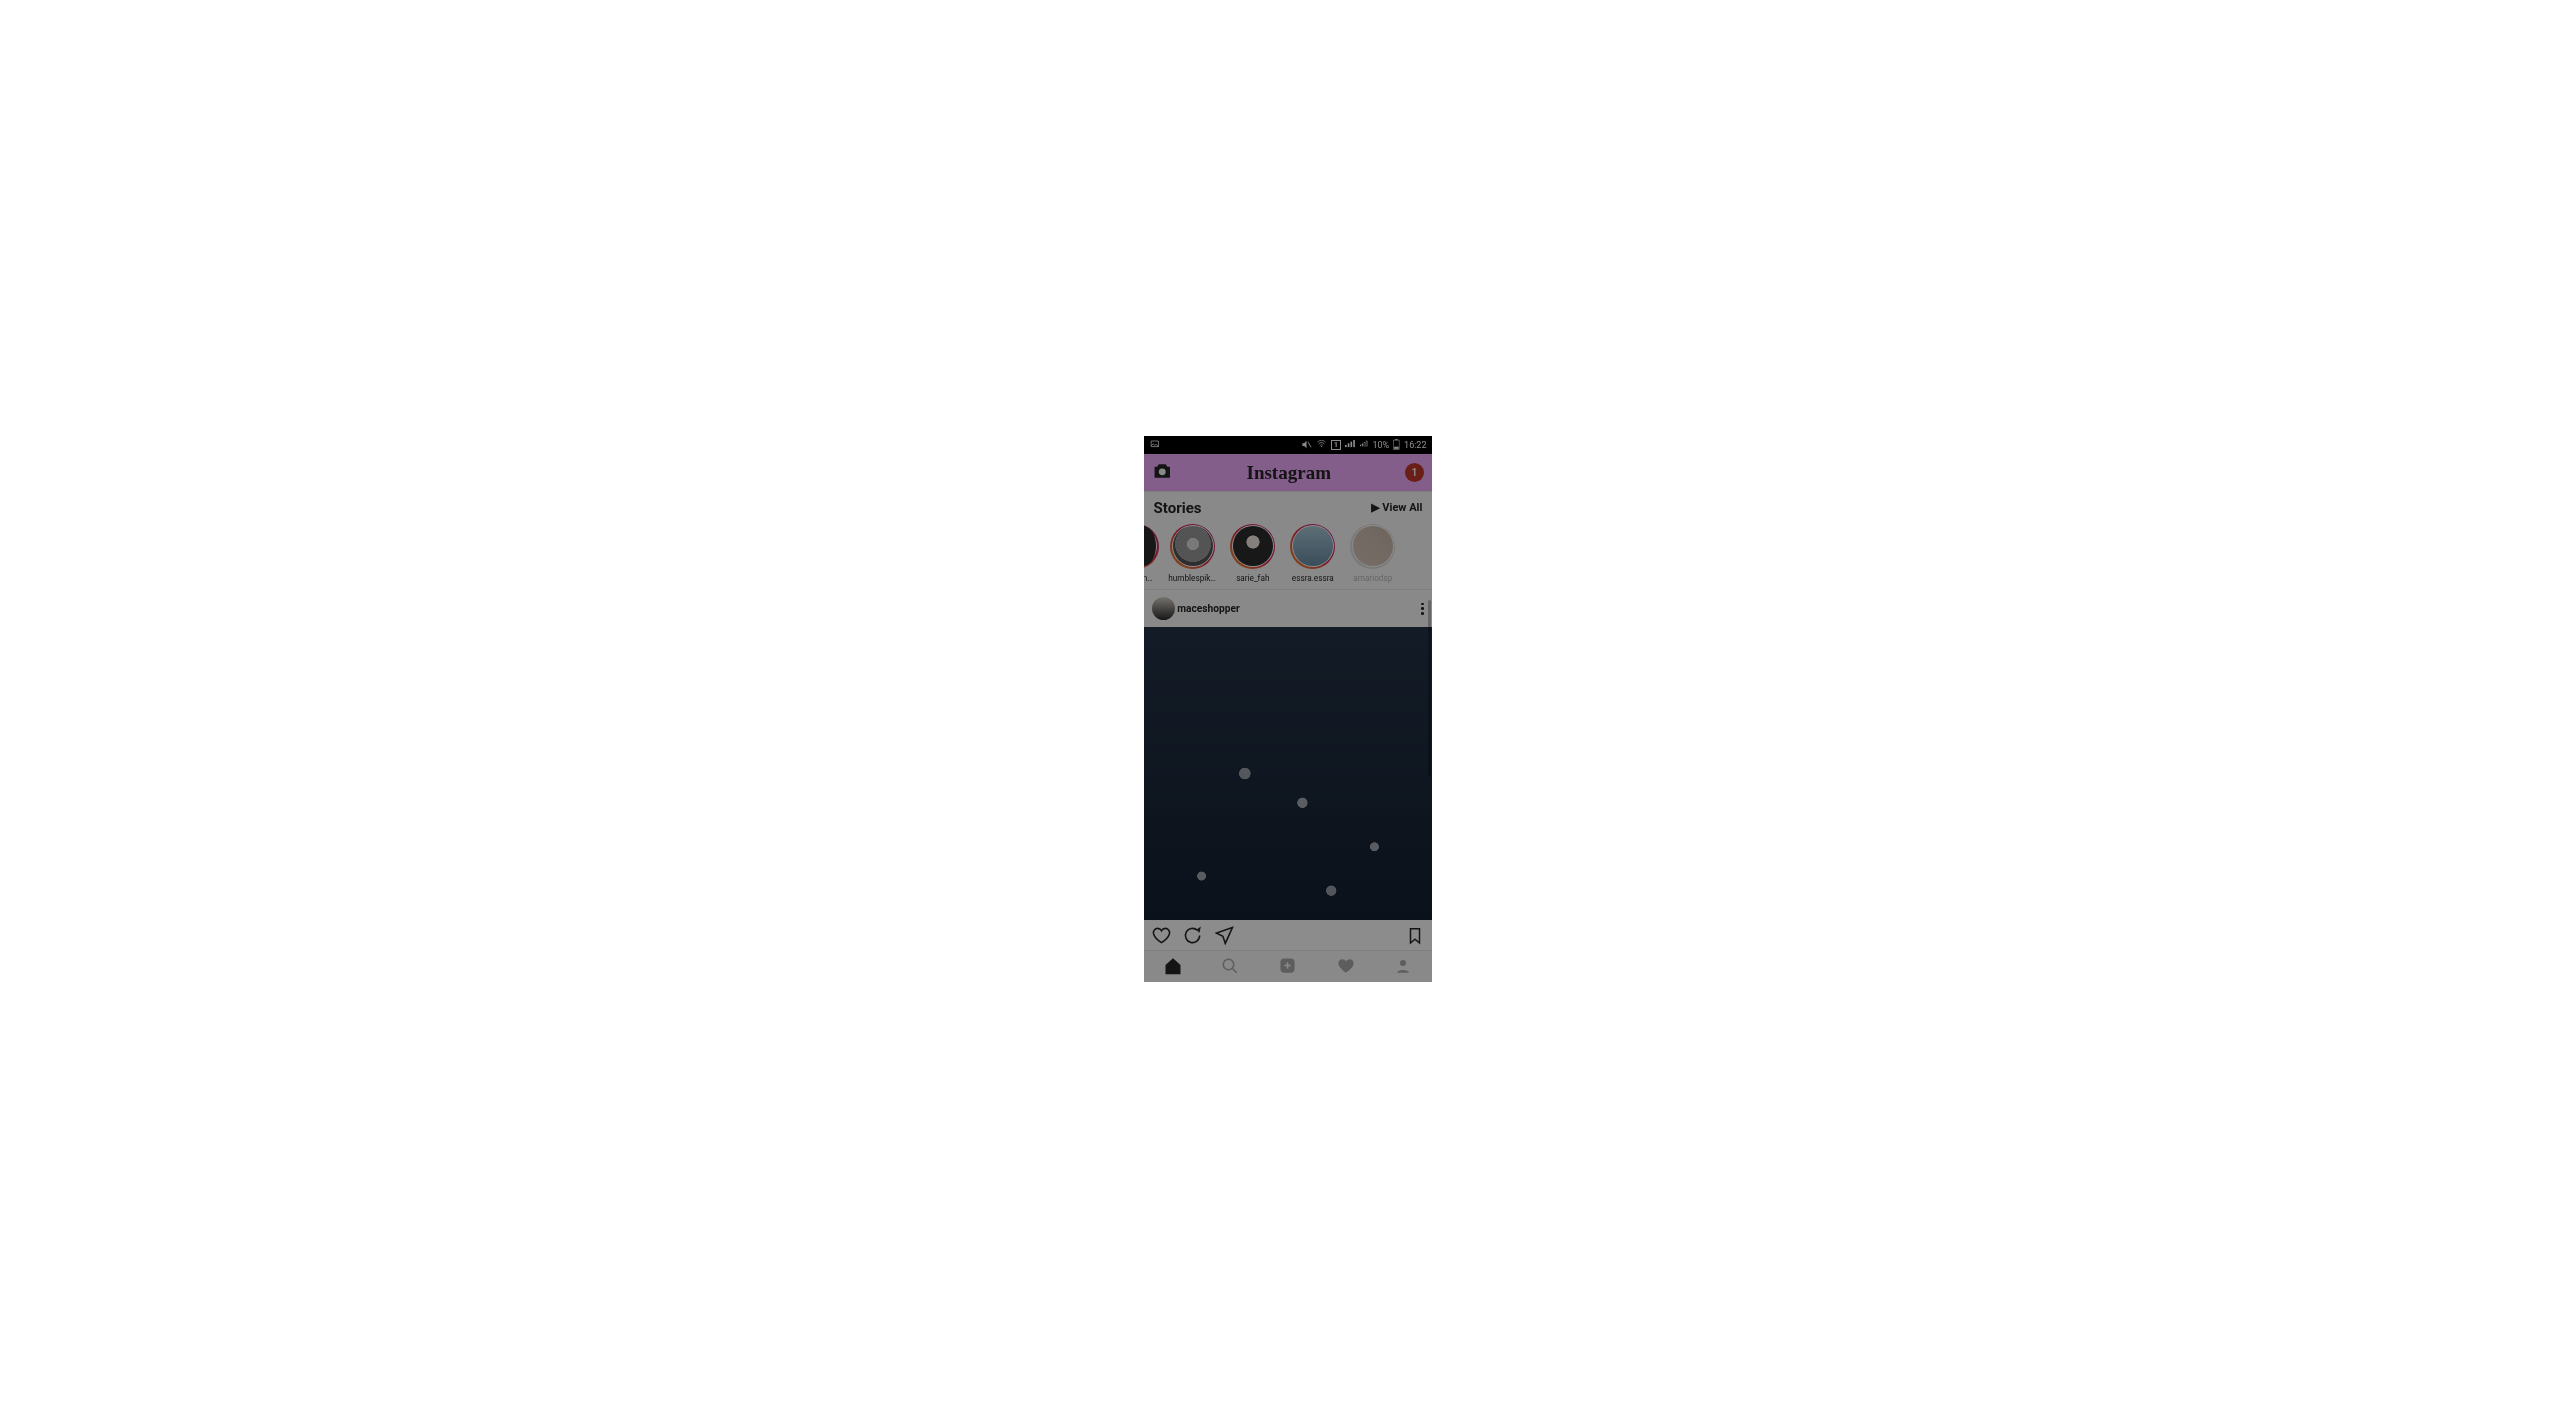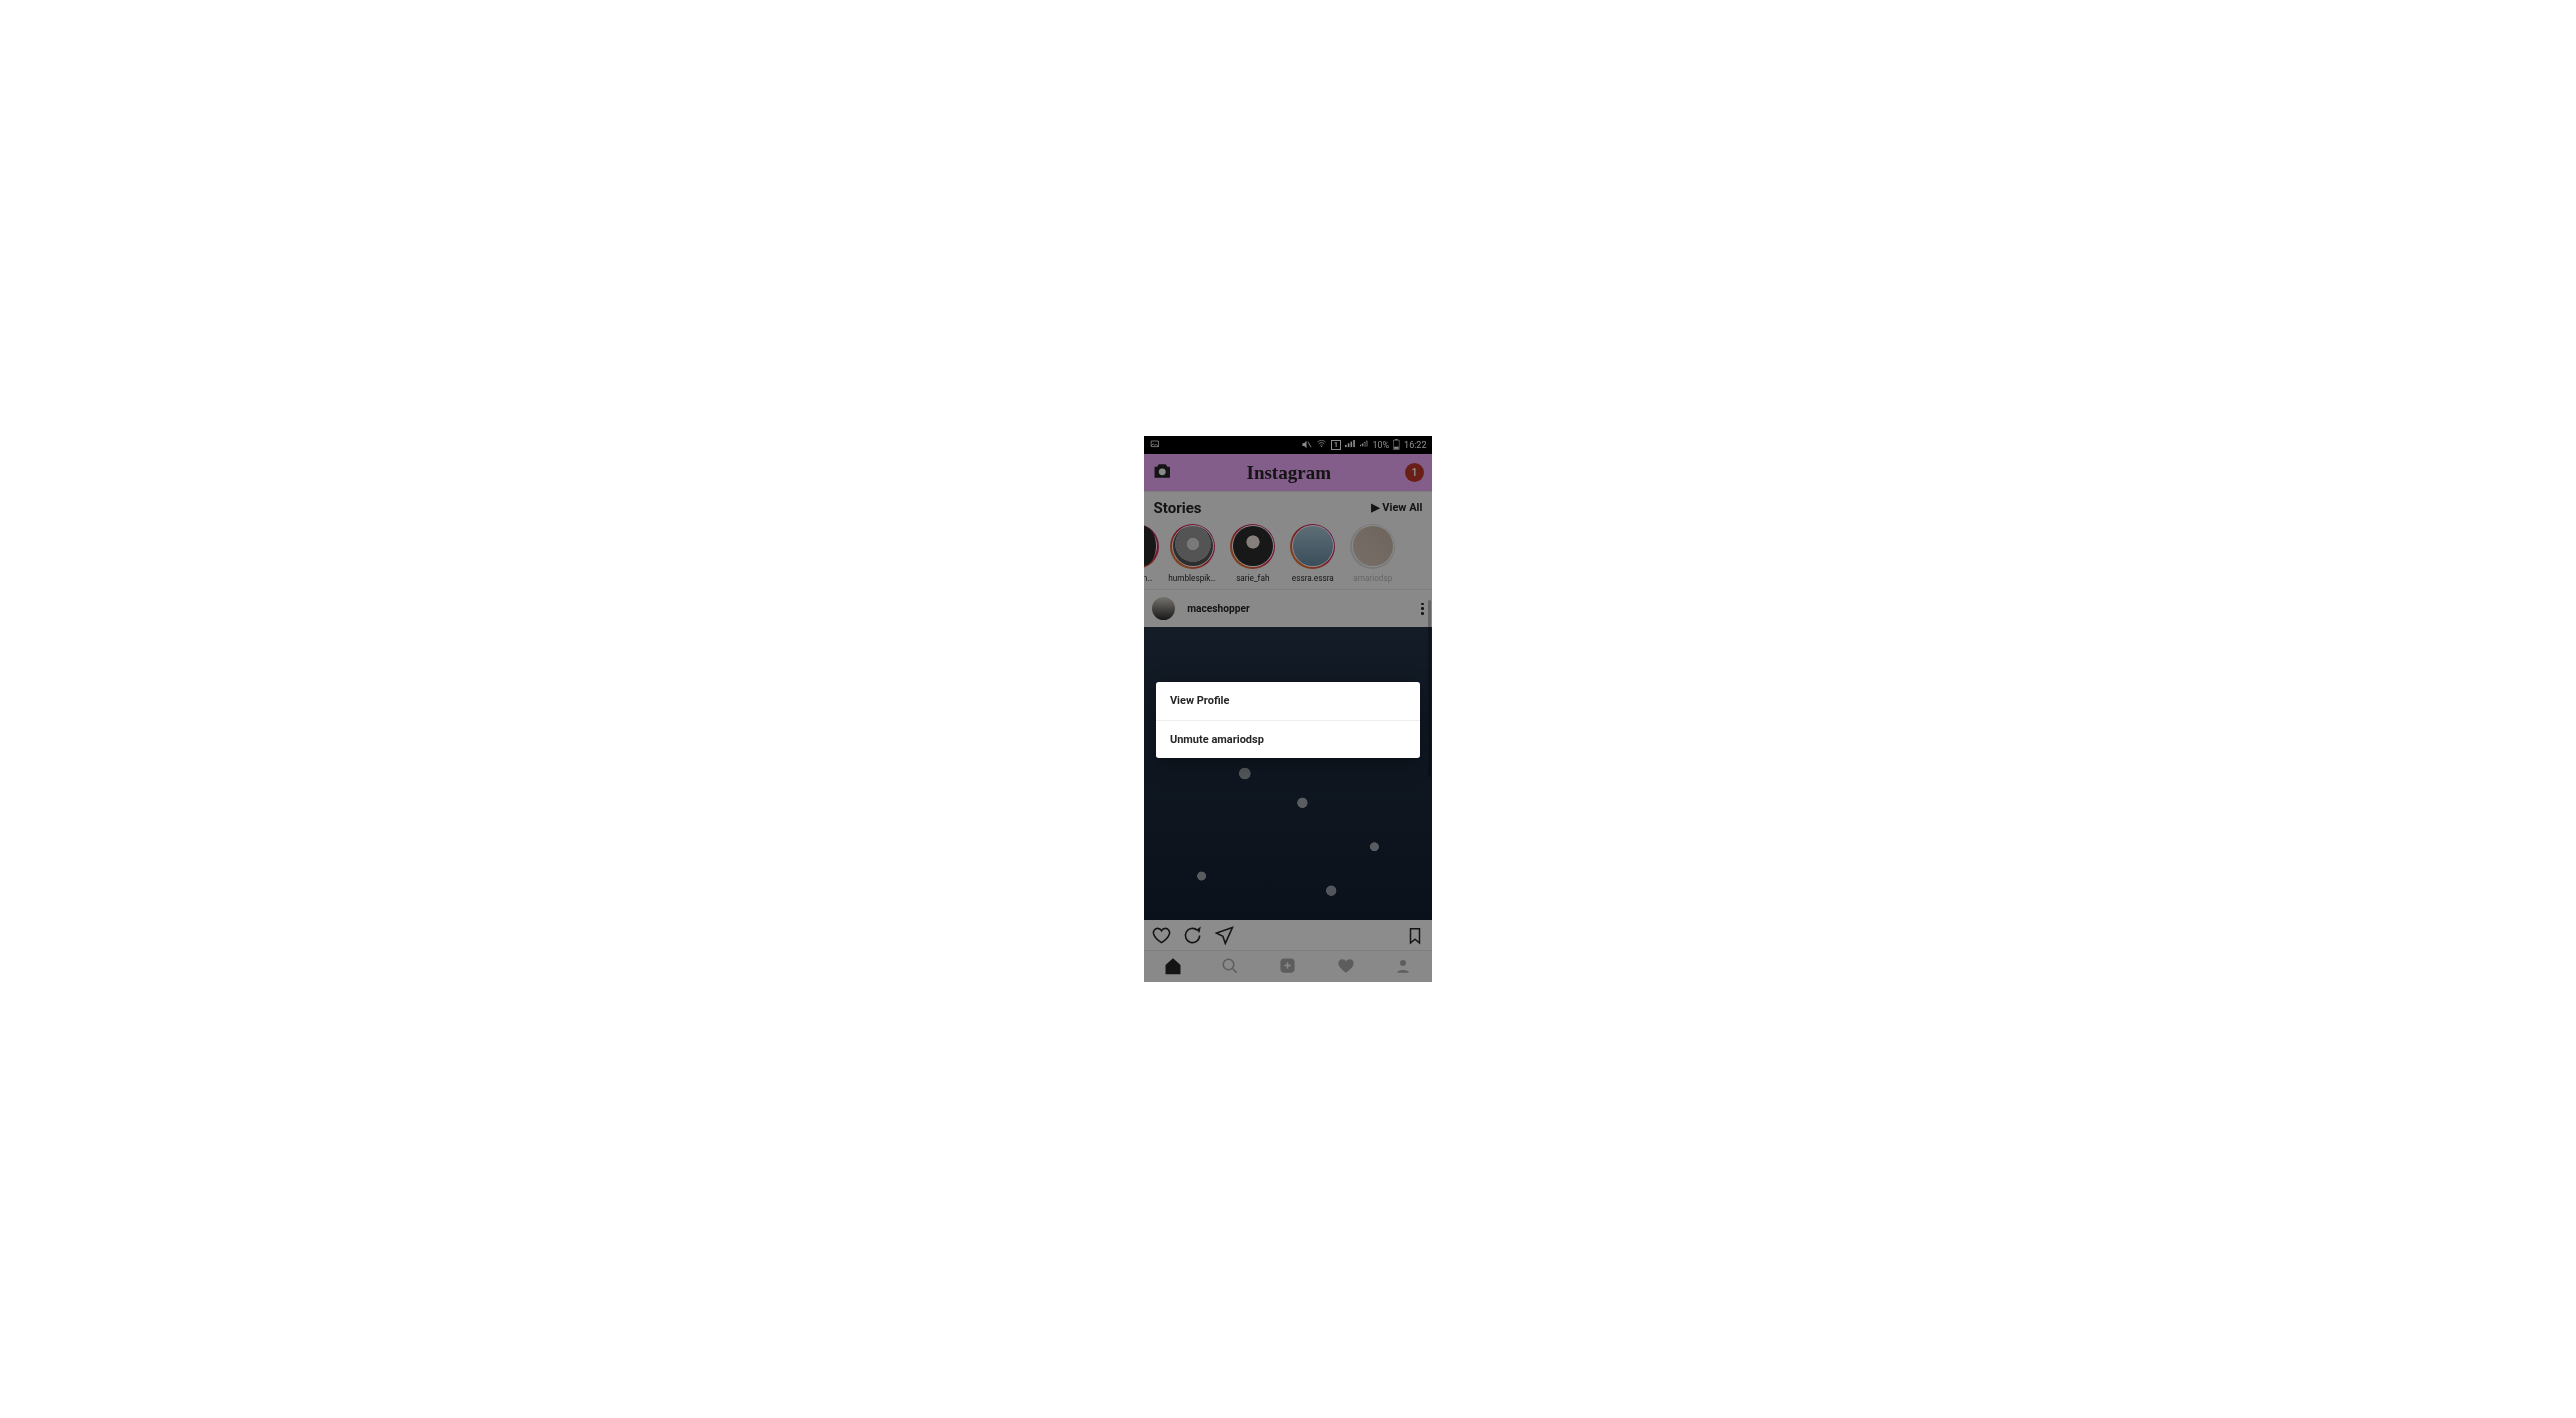--- a/index.html
+++ b/index.html
@@ -24,21 +24,21 @@
   .ring{width:45px;height:45px;border-radius:50%;background:linear-gradient(45deg,#f09433,#e6683c,#dc2743,#cc2366,#bc1888);padding:1.4px}
   .ring.muted{background:#ddd}
   .ring.partial{width:30px;height:45px;border-top-right-radius:22.5px;border-bottom-right-radius:22.5px;border-top-left-radius:0;border-bottom-left-radius:0;background:linear-gradient(45deg,#f09433,#e6683c,#dc2743,#cc2366,#bc1888);padding:1.4px 1.4px 1.4px 0;overflow:hidden}
   .ring .inner{width:100%;height:100%;border-radius:50%;background:#fff;padding:1.4px}
   .ring.partial .inner{border-top-right-radius:22.5px;border-bottom-right-radius:22.5px;border-top-left-radius:0;border-bottom-left-radius:0}
   .avatar{width:100%;height:100%;border-radius:50%;display:flex;align-items:center;justify-content:center;color:#fff;font-size:6.1px;text-align:center}
   .story .uname{font-size:8.2px;color:#262626;max-width:49px;white-space:nowrap;overflow:hidden;text-overflow:ellipsis}
   .story .uname.muted{color:#b8b8b8}
   
   .post-head{display:flex;align-items:center;justify-content:space-between;padding:6.8px 8.2px;position:relative;z-index:1}
-  .post-head .left{display:flex;align-items:center;gap:12px}
+  .post-head .left{display:flex;align-items:center;gap:2px}
   .post-avatar{width:23px;height:23px;border-radius:50%;background:#d0cfcf}
   .post-user{font-weight:700;font-size:10.2px;color:#262626}
   .dots{display:flex;flex-direction:column;gap:2px}
   .dots span{width:2.7px;height:2.7px;border-radius:50%;background:#262626}
   
   .post-img{height:293px;background:#1e2a3a;position:relative;z-index:1}
   .post-img::before{content:"";position:absolute;inset:0;background:
      radial-gradient(circle at 20% 85%, rgba(255,255,255,.6) 0 4.1px, transparent 4.8px),
      radial-gradient(circle at 55% 60%, rgba(255,255,255,.6) 0 4.8px, transparent 5.5px),
      radial-gradient(circle at 80% 75%, rgba(255,255,255,.6) 0 4.1px, transparent 4.8px),
@@ -255,19 +255,15 @@
           <circle cx="12" cy="8" r="4" fill="#aaa" stroke="none"></circle>
           <path d="M4 21c1-5 15-5 16 0" fill="#aaa" stroke="none"></path>
         </svg>
     </span>
   </div>
 
   <div class="scroll-hint"></div>
 
   <div class="dim"></div>
 
-  <div class="modal">
-    <div class="item">View Profile</div>
-    <div class="item">Unmute amariodsp</div>
-  </div>
 
 </div>
 
 
 </body></html>

